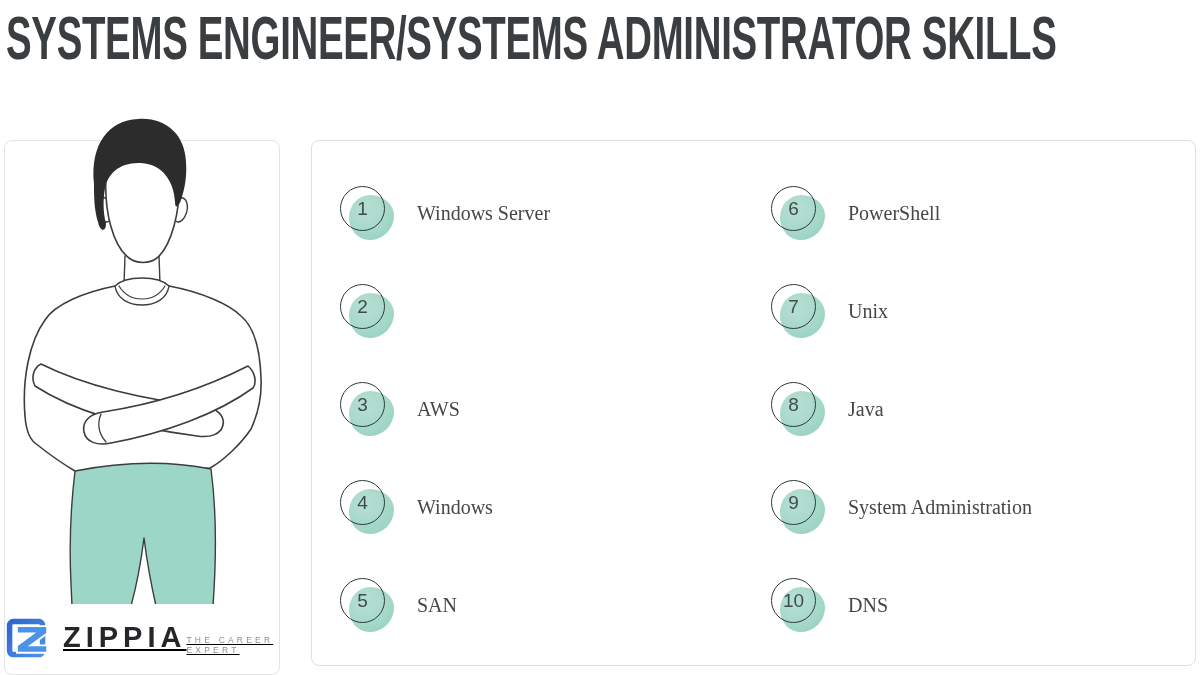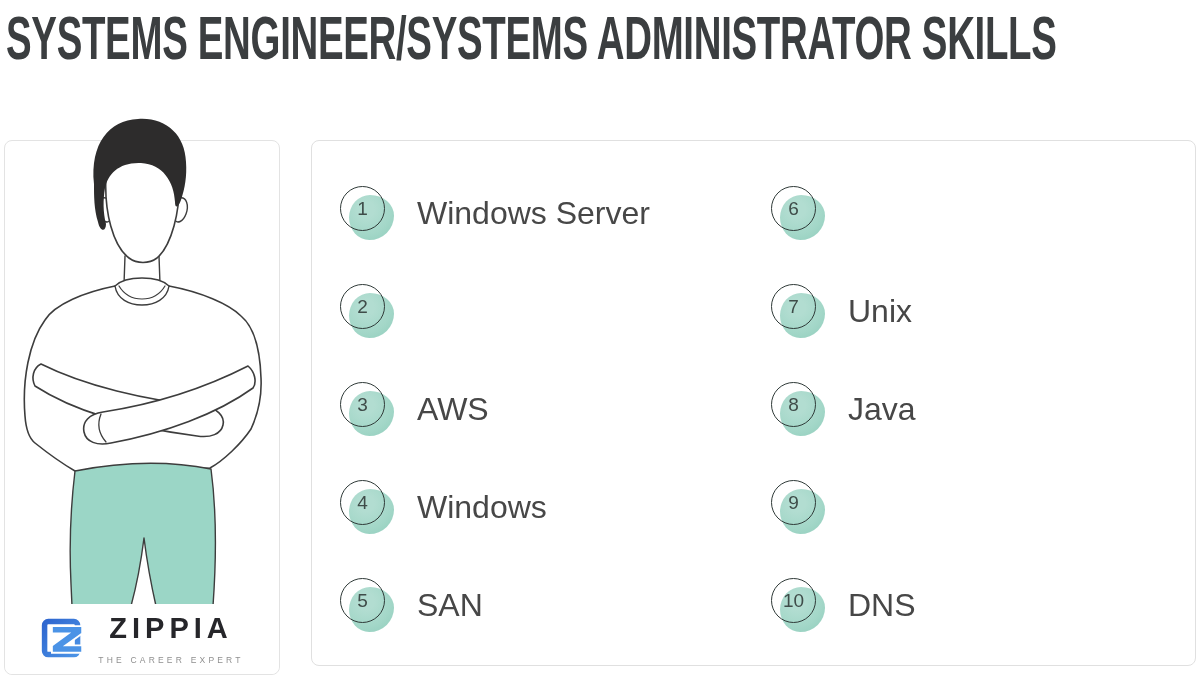--- a/index.html
+++ b/index.html
@@ -25,40 +25,40 @@
     box-sizing:border-box;padding:23px 0 0 28px;
   }
   
   .person-svg{position:absolute;left:0;top:-27px;width:274px;height:492px;overflow:visible;}
   
   .logo-strip{
     position:absolute;left:0;bottom:0;width:100%;height:70px;background:#fff;
     border-radius:0 0 8px 8px;display:flex;align-items:center;justify-content:center;gap:14px;
   }
   .logo-icon{width:44px;height:44px;flex:0 0 auto;}
-  .wordmark{display:flex;flex-direction:column;align-items:center;}
+  .wordmark{display:flex;flex-direction:row;align-items:flex-start;text-decoration:underline;}
   .brand{font-size:29px;font-weight:700;letter-spacing:5px;color:#26262a;line-height:1;}
   .tagline{font-size:8.5px;font-weight:400;letter-spacing:3.2px;color:#8f8f8f;margin-top:12px;}
   
   .skills-grid{display:grid;grid-template-columns:431px 1fr;}
   .skills-col{display:flex;flex-direction:column;}
   .skill-item{height:98px;display:flex;align-items:center;}
   .badge{position:relative;width:54px;height:54px;flex:0 0 auto;}
   .badge .blob{
     position:absolute;left:9px;top:9px;width:45px;height:45px;
     background:radial-gradient(circle at 38% 32%, #b2ddd1 20%, #a3d7c8 60%, #8fccbb 100%);
     border-radius:47% 53% 55% 45% / 50% 46% 54% 50%;
   }
   .badge .ring{
     position:absolute;left:0;top:0;width:45px;height:45px;border:1.6px solid #2f3a38;
     border-radius:50%;box-sizing:border-box;
     display:flex;align-items:center;justify-content:center;
     font-size:19px;color:#3f4c49;
   }
-  .skill-label{margin-left:23px;font-size:32px;color:#474747;}
+  .skill-label{margin-left:23px;font-size:20px;color:#474747;font-family:Liberation Serif, serif;}
 </style>
 </head>
 <body>
 
 <div class="stage">
 
   <div class="title">SYSTEMS ENGINEER/SYSTEMS ADMINISTRATOR SKILLS</div>
 
   <div class="left-card">
     <svg class="person-svg" viewBox="0 0 274 492" xmlns="http://www.w3.org/2000/svg">
@@ -187,20 +187,21 @@
     </div>
     <div class="skill-label">SAN</div>
   </div>
 </div>
       <div class="skills-col">
   <div class="skill-item">
     <div class="badge">
       <div class="blob"></div>
       <div class="ring">6</div>
     </div>
+    <div class="skill-label">PowerShell</div>
   </div>
 
   <div class="skill-item">
     <div class="badge">
       <div class="blob"></div>
       <div class="ring">7</div>
     </div>
     <div class="skill-label">Unix</div>
   </div>
 
@@ -210,20 +211,21 @@
       <div class="ring">8</div>
     </div>
     <div class="skill-label">Java</div>
   </div>
 
   <div class="skill-item">
     <div class="badge">
       <div class="blob"></div>
       <div class="ring">9</div>
     </div>
+    <div class="skill-label">System Administration</div>
   </div>
 
   <div class="skill-item">
     <div class="badge">
       <div class="blob"></div>
       <div class="ring">10</div>
     </div>
     <div class="skill-label">DNS</div>
   </div>
 </div>

